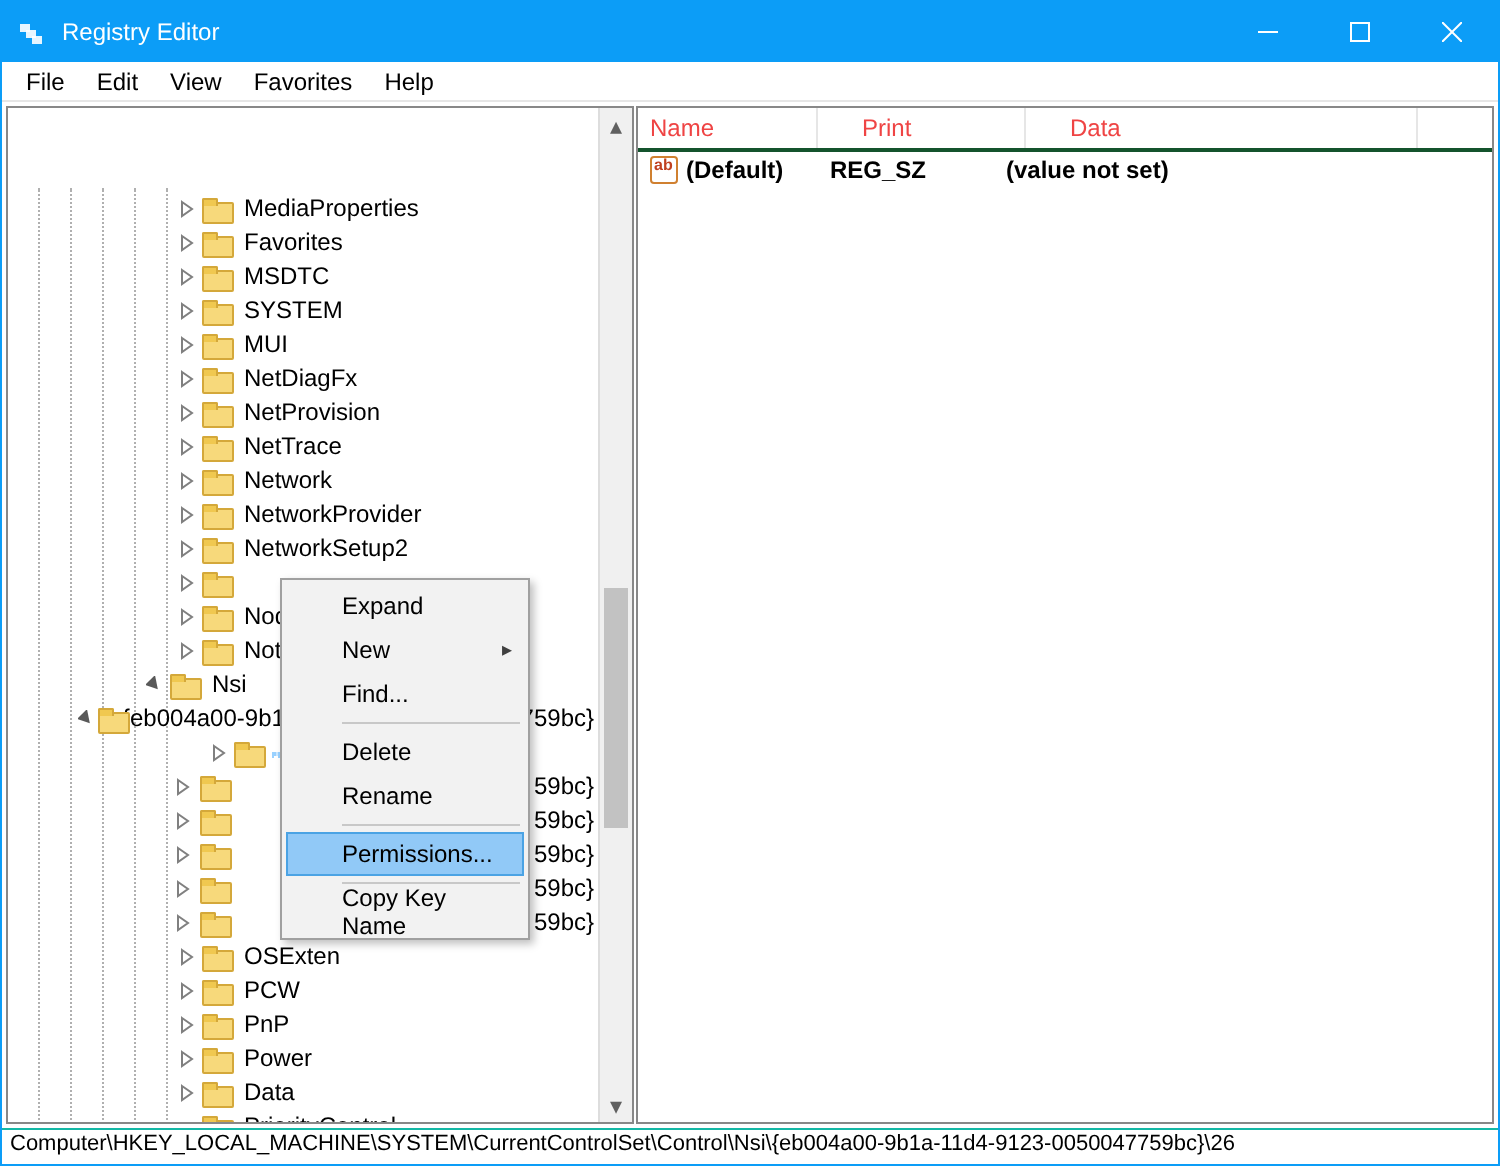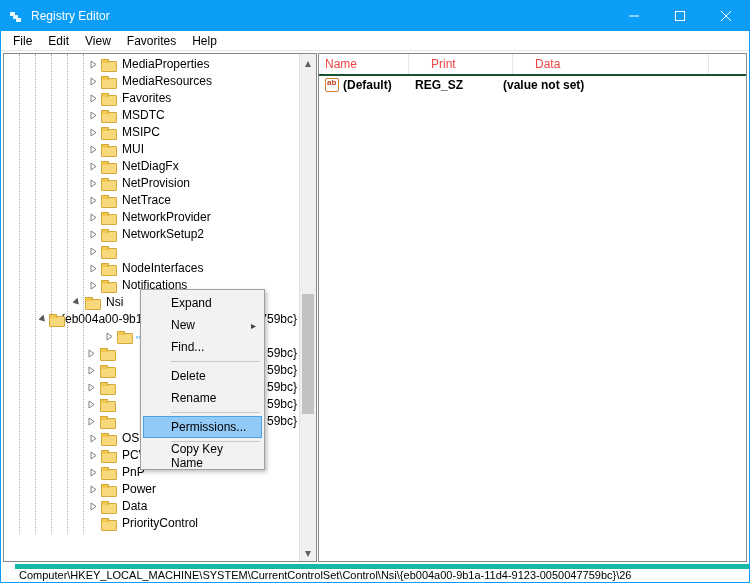--- a/index.html
+++ b/index.html
@@ -60,20 +60,21 @@
     border: 1px solid #888;
     position: relative;
     overflow: hidden;
     background: #fff;
   }
   .tree-pane { width: 314px; display: flex; }
   .tree-scroll {
     flex: 1;
     overflow: hidden;
     position: relative;
+    margin-top: 40px;
   }
   .tree {
     position: absolute;
     top: 0; left: 0; right: 0;
     padding: 2px 0 2px 2px;
     font-size: 12px;
     line-height: 17px;
   }
   .tree-row {
     display: flex;
@@ -213,27 +214,26 @@
     background: #c8c8c8;
   }
   .context-menu .cm-item .sub-arrow {
     position: absolute;
     right: 6px;
     font-size: 10px;
     color: #404040;
   }
   .statusbar {
     height: 18px;
-    border-top: 5px solid #14b8a6;
+    border-top: 1px solid #14b8a6;
     font-size: 11px;
     padding: 1px 4px;
     display: flex;
-    align-items: flex-end;
+    align-items: flex-start;
     color: #000;
-    margin-left: 14px;
   }
 </style>
 </head>
 <body>
 
 <div class="window">
 
   <div class="titlebar">
     <span class="app-icon">
       <svg width="14" height="14" viewBox="0 0 14 14">
@@ -292,51 +292,41 @@
               <span class="tree-label">MediaProperties</span>
             </div>
             <div class="tree-row">
               <span class="indent" style="width: 80px;"></span>
               <span class="expander">
                 <svg width="9" height="9">
                   <path d="M2 1 L7 4.5 L2 8 Z" fill="none" stroke="#808080" stroke-width="1"></path>
                 </svg>
               </span>
               <span class="folder-icon"></span>
-              <span class="tree-label">MediaResources</span>
-            </div>
-            <div class="tree-row">
-              <span class="indent" style="width: 80px;"></span>
-              <span class="expander">
-                <svg width="9" height="9">
-                  <path d="M2 1 L7 4.5 L2 8 Z" fill="none" stroke="#808080" stroke-width="1"></path>
-                </svg>
-              </span>
-              <span class="folder-icon"></span>
               <span class="tree-label">Favorites</span>
             </div>
             <div class="tree-row">
               <span class="indent" style="width: 80px;"></span>
               <span class="expander">
                 <svg width="9" height="9">
                   <path d="M2 1 L7 4.5 L2 8 Z" fill="none" stroke="#808080" stroke-width="1"></path>
                 </svg>
               </span>
               <span class="folder-icon"></span>
               <span class="tree-label">MSDTC</span>
             </div>
             <div class="tree-row">
               <span class="indent" style="width: 80px;"></span>
               <span class="expander">
                 <svg width="9" height="9">
                   <path d="M2 1 L7 4.5 L2 8 Z" fill="none" stroke="#808080" stroke-width="1"></path>
                 </svg>
               </span>
               <span class="folder-icon"></span>
-              <span class="tree-label">MSIPC</span>
+              <span class="tree-label">SYSTEM</span>
             </div>
             <div class="tree-row">
               <span class="indent" style="width: 80px;"></span>
               <span class="expander">
                 <svg width="9" height="9">
                   <path d="M2 1 L7 4.5 L2 8 Z" fill="none" stroke="#808080" stroke-width="1"></path>
                 </svg>
               </span>
               <span class="folder-icon"></span>
               <span class="tree-label">MUI</span>
@@ -363,20 +353,30 @@
             </div>
             <div class="tree-row">
               <span class="indent" style="width: 80px;"></span>
               <span class="expander">
                 <svg width="9" height="9">
                   <path d="M2 1 L7 4.5 L2 8 Z" fill="none" stroke="#808080" stroke-width="1"></path>
                 </svg>
               </span>
               <span class="folder-icon"></span>
               <span class="tree-label">NetTrace</span>
+            </div>
+            <div class="tree-row">
+              <span class="indent" style="width: 80px;"></span>
+              <span class="expander">
+                <svg width="9" height="9">
+                  <path d="M2 1 L7 4.5 L2 8 Z" fill="none" stroke="#808080" stroke-width="1"></path>
+                </svg>
+              </span>
+              <span class="folder-icon"></span>
+              <span class="tree-label">Network</span>
             </div>
             <div class="tree-row">
               <span class="indent" style="width: 80px;"></span>
               <span class="expander">
                 <svg width="9" height="9">
                   <path d="M2 1 L7 4.5 L2 8 Z" fill="none" stroke="#808080" stroke-width="1"></path>
                 </svg>
               </span>
               <span class="folder-icon"></span>
               <span class="tree-label">NetworkProvider</span>

